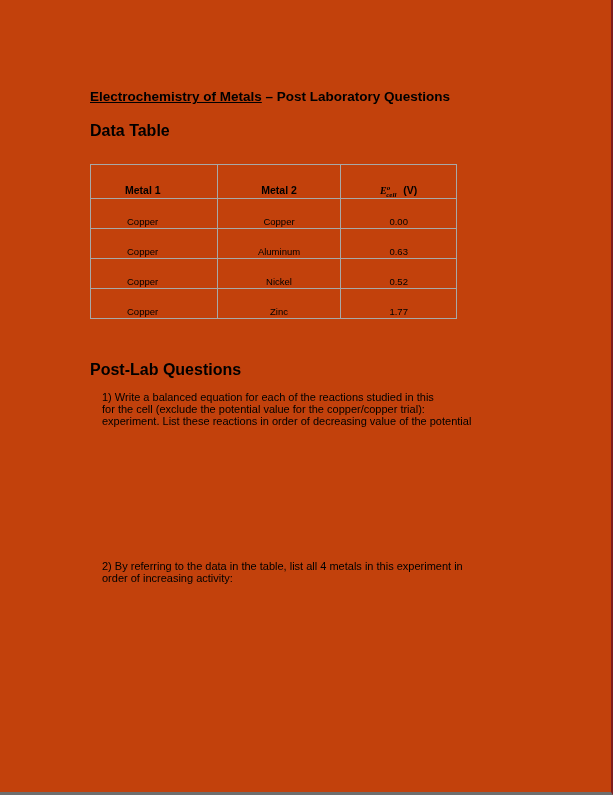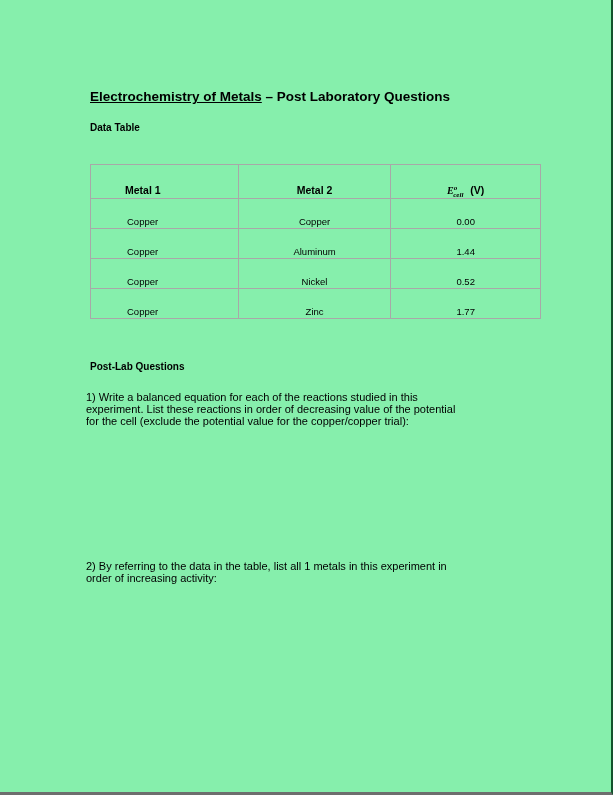--- a/index.html
+++ b/index.html
@@ -14,47 +14,47 @@
       overflow: hidden;
       font-family: "Liberation Sans", sans-serif;
       color: #000;
     }
     .page {
       position: absolute;
       left: 0;
       top: 0;
       width: 611px;
       height: 792px;
-      background: #86efac;
-      border-right: 2px solid #14532d;
+      background: #c2410c;
+      border-right: 2px solid #7f1d1d;
       border-bottom: 3px solid #6e6e6e;
     }
     .title {
       position: absolute;
       left: 90px;
       top: 89px;
       font-size: 13.5px;
       font-weight: bold;
       white-space: nowrap;
     }
     .title .u { text-decoration: underline; }
     .subhead {
       position: absolute;
       left: 90px;
-      font-size: 10px;
+      font-size: 16px;
       font-weight: bold;
       white-space: nowrap;
     }
     .data-table-head { top: 122px; }
     .postlab-head { top: 361px; }
     table.data {
       position: absolute;
       left: 90px;
       top: 164px;
-      width: 451px;
+      width: 367px;
       border-collapse: collapse;
       font-size: 9.5px;
     }
     table.data th, table.data td {
       border: 1px solid #a8a8a8;
       padding: 0;
       vertical-align: bottom;
     }
     table.data th {
       height: 31px;
@@ -77,21 +77,21 @@
       font-weight: bold;
       font-size: 10px;
     }
     .ecell sup, .ecell sub {
       font-size: 7px;
       line-height: 0;
     }
     .ecell sub { position: relative; left: -4px; }
     .question {
       position: absolute;
-      left: 86px;
+      left: 102px;
       width: 420px;
       font-size: 11px;
       line-height: 12px;
     }
     .q1 { top: 391px; }
     .q2 { top: 560px; }
     .q-line { display: block; white-space: nowrap; }
   </style>
 </head>
 <body>
@@ -116,41 +116,41 @@
     </thead>
     <tbody>
       <tr>
         <td class="c1">Copper</td>
         <td class="c2">Copper</td>
         <td class="c3">0.00</td>
       </tr>
       <tr>
         <td class="c1">Copper</td>
         <td class="c2">Aluminum</td>
-        <td class="c3">1.44</td>
+        <td class="c3">0.63</td>
       </tr>
       <tr>
         <td class="c1">Copper</td>
         <td class="c2">Nickel</td>
         <td class="c3">0.52</td>
       </tr>
       <tr>
         <td class="c1">Copper</td>
         <td class="c2">Zinc</td>
         <td class="c3">1.77</td>
       </tr>
     </tbody>
   </table>
 
   <div class="subhead postlab-head">Post-Lab Questions</div>
 
   <div class="question q1">
     <span class="q-line">1) Write a balanced equation for each of the reactions studied in this</span>
+    <span class="q-line">for the cell (exclude the potential value for the copper/copper trial):</span>
     <span class="q-line">experiment. List these reactions in order of decreasing value of the potential</span>
-    <span class="q-line">for the cell (exclude the potential value for the copper/copper trial):</span>
   </div>
 
   <div class="question q2">
-    <span class="q-line">2) By referring to the data in the table, list all 1 metals in this experiment in</span>
+    <span class="q-line">2) By referring to the data in the table, list all 4 metals in this experiment in</span>
     <span class="q-line">order of increasing activity:</span>
   </div>
 
 </div>
 
 </body></html>

